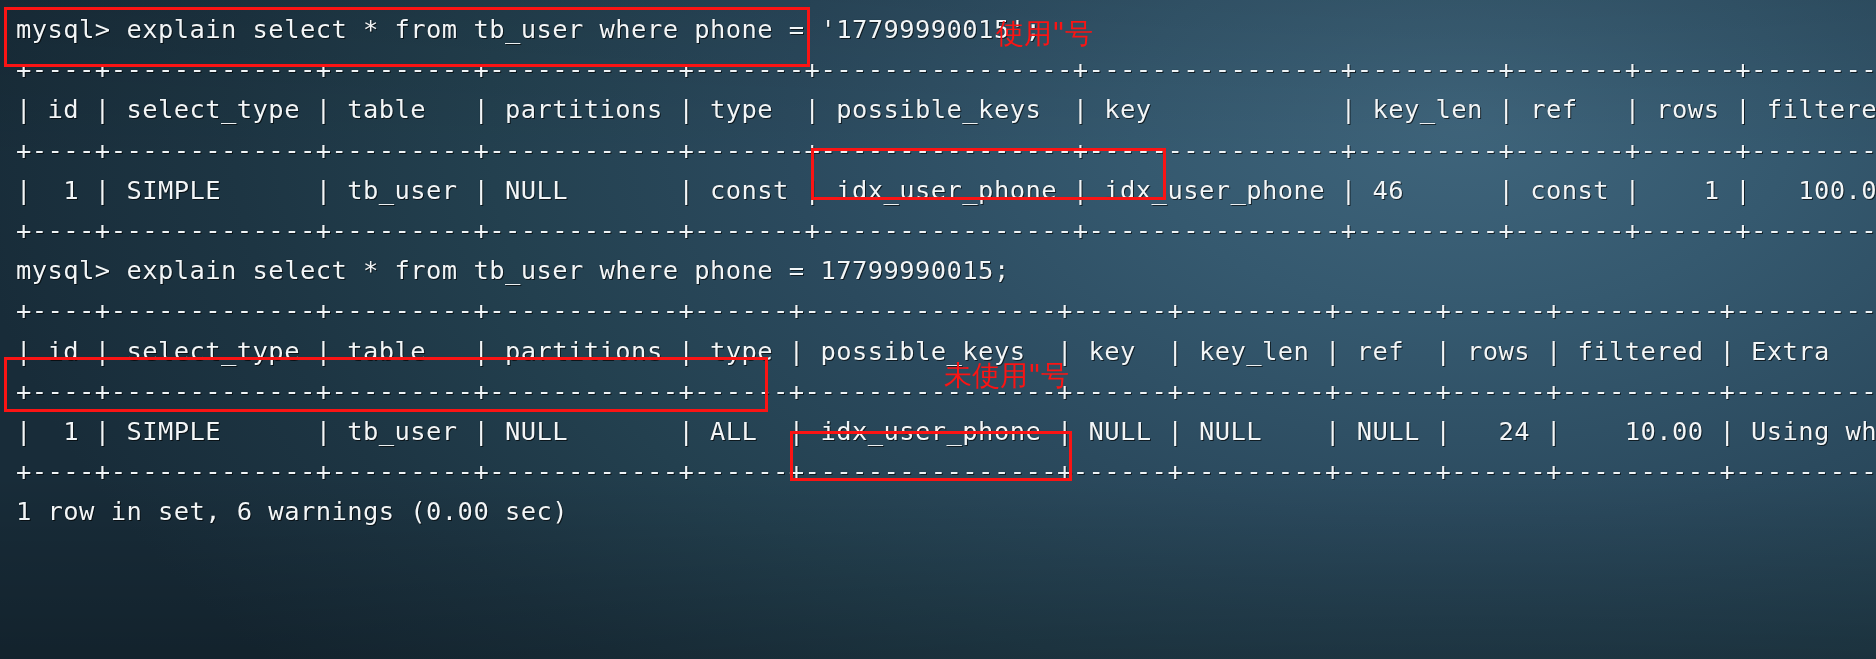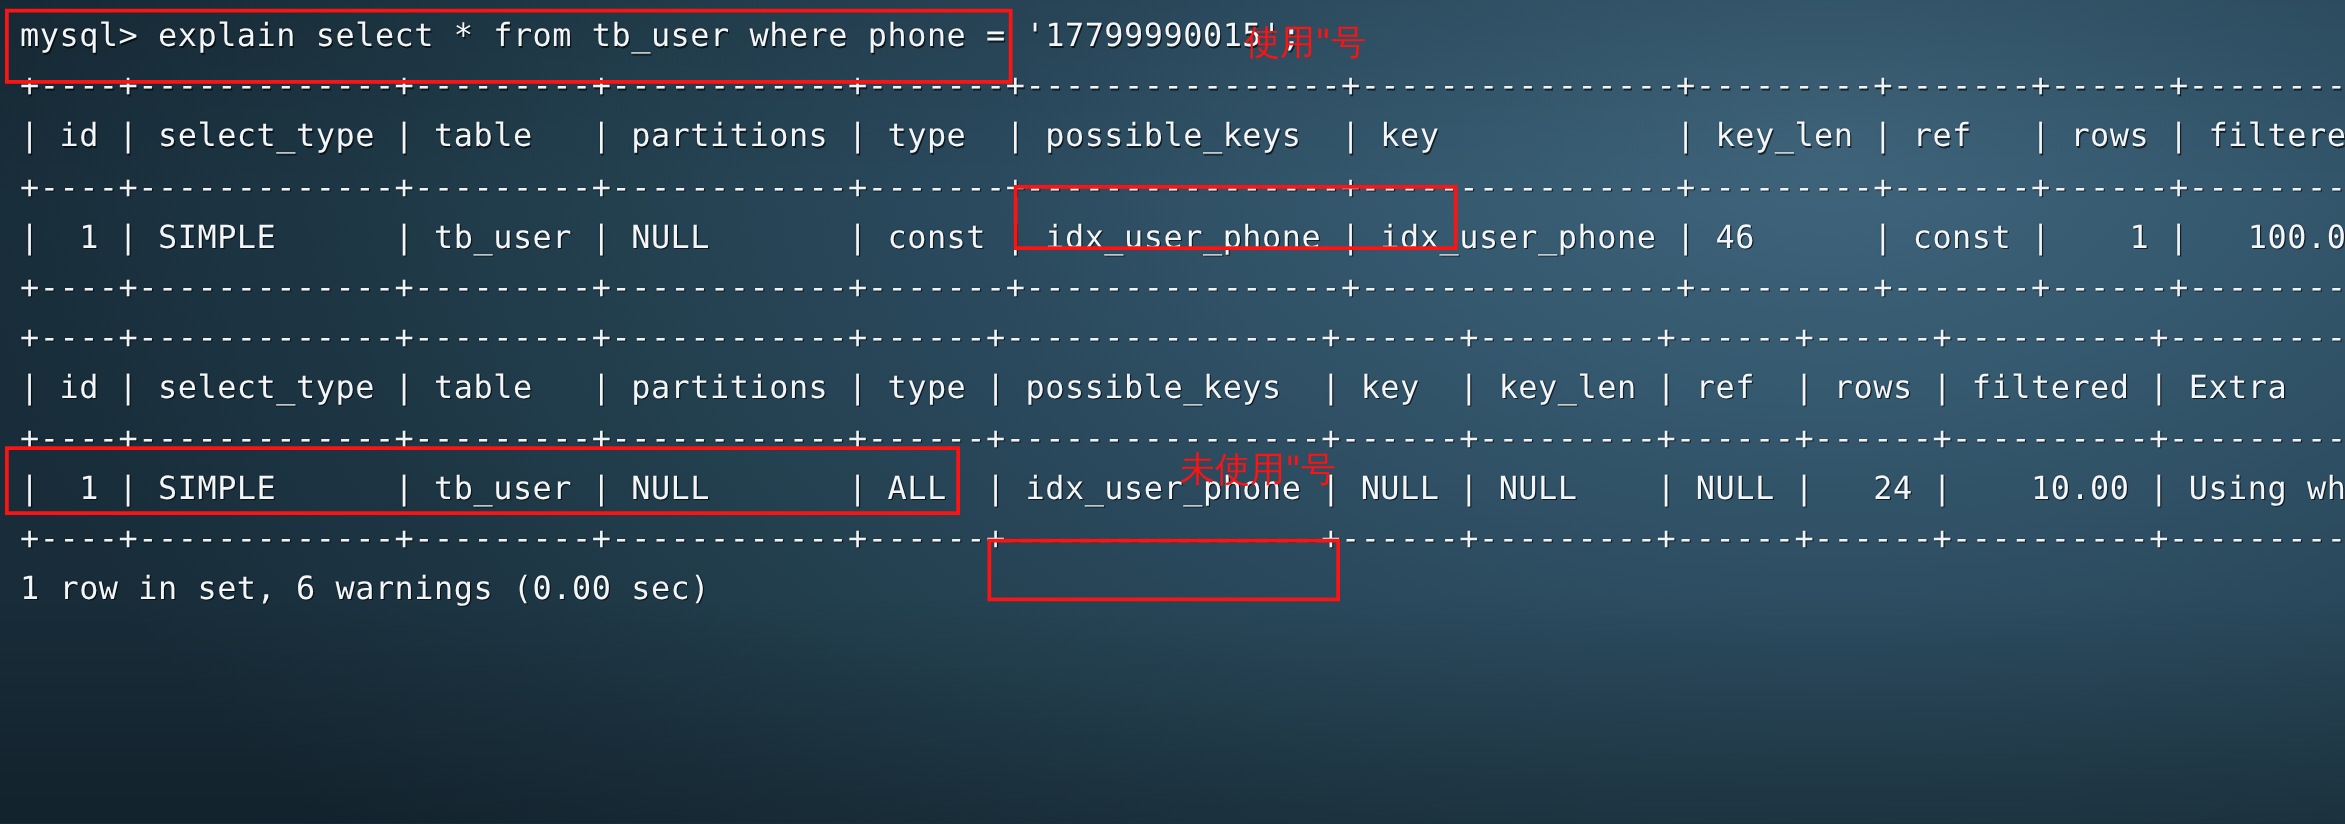--- a/index.html
+++ b/index.html
@@ -72,20 +72,21 @@
 <div id="screen">
 
   <div class="term">
     <div class="line">mysql&gt; explain select * from tb_user where phone = '17799990015';</div>
     <div class="line rule">+----+-------------+---------+------------+-------+----------------+----------------+---------+-------+------+----------+-------+</div>
     <div class="line">| id | select_type | table   | partitions | type  | possible_keys  | key            | key_len | ref   | rows | filtered | Extra |</div>
     <div class="line rule">+----+-------------+---------+------------+-------+----------------+----------------+---------+-------+------+----------+-------+</div>
     <div class="line">|  1 | SIMPLE      | tb_user | NULL       | const | idx_user_phone | idx_user_phone | 46      | const |    1 |   100.00 | NULL  |</div>
     <div class="line rule">+----+-------------+---------+------------+-------+----------------+----------------+---------+-------+------+----------+-------+</div>
     <div class="line"></div>
+    <div class="line">mysql&gt; explain select * from tb_user where phone = 17799990015;</div>
     <div class="line rule">+----+-------------+---------+------------+------+----------------+------+---------+------+------+----------+-------------+</div>
     <div class="line">| id | select_type | table   | partitions | type | possible_keys  | key  | key_len | ref  | rows | filtered | Extra       |</div>
     <div class="line rule">+----+-------------+---------+------------+------+----------------+------+---------+------+------+----------+-------------+</div>
     <div class="line">|  1 | SIMPLE      | tb_user | NULL       | ALL  | idx_user_phone | NULL | NULL    | NULL |   24 |    10.00 | Using where |</div>
     <div class="line rule">+----+-------------+---------+------------+------+----------------+------+---------+------+------+----------+-------------+</div>
     <div class="line">1 row in set, 6 warnings (0.00 sec)</div>
   </div>
 
   <div class="box" id="q1box"></div>
   <div class="box" id="k1box"></div>

